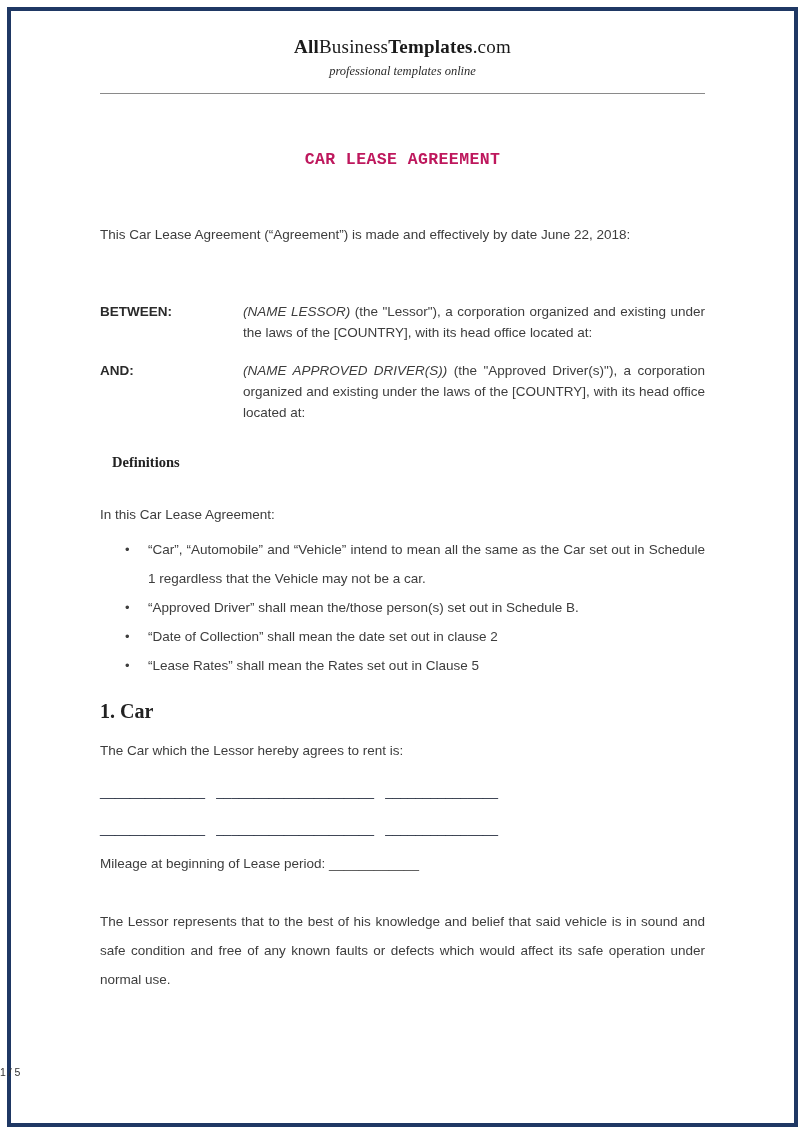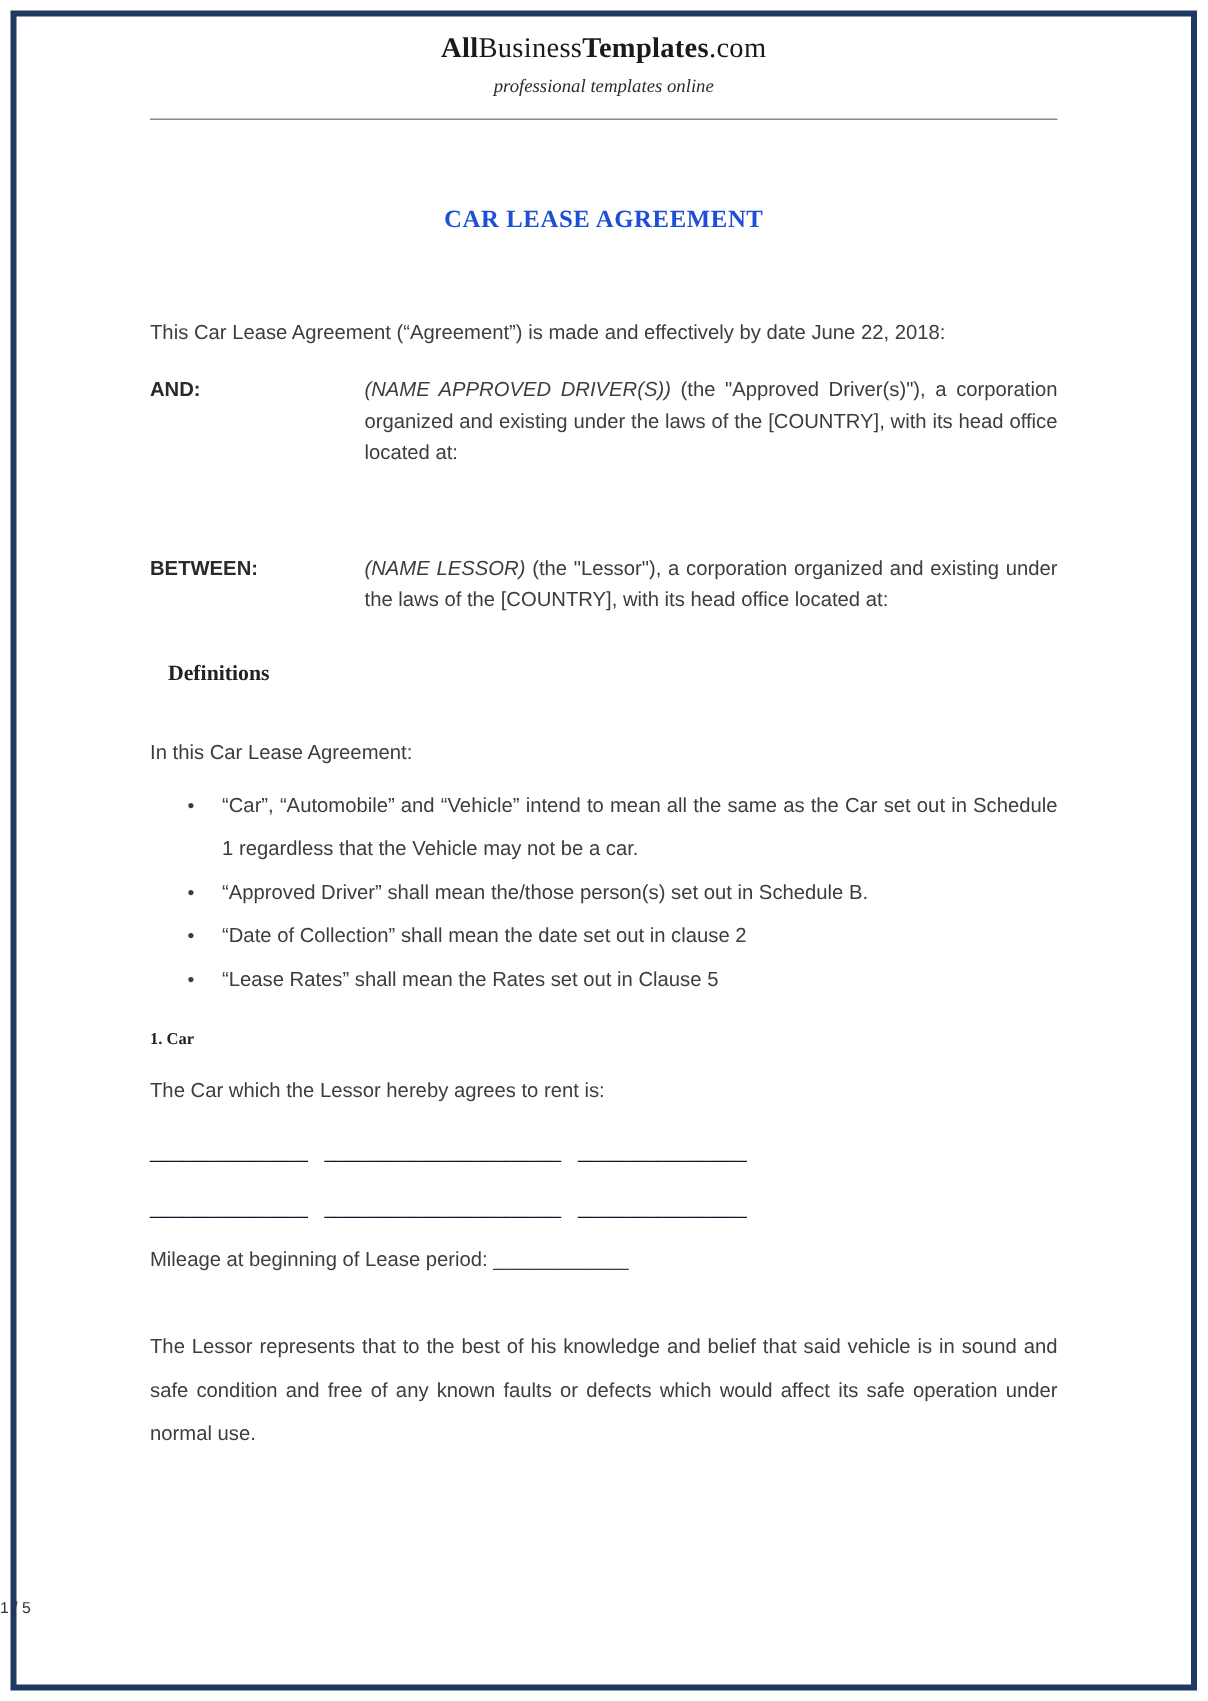--- a/index.html
+++ b/index.html
@@ -14,21 +14,21 @@
   .frame{
     position:absolute;
     top:7px;left:7px;right:7px;bottom:7px;
     border:4px solid #1f3864;
     pointer-events:none;
   }
   .content{
     position:absolute;
     left:100px;right:100px;top:0;
   }
-  .header{ text-align:center; padding-top:22px; }
+  .header{ text-align:center; padding-top:36px; }
   .logo{
     font-family:"Liberation Serif",serif;
     font-size:19px;
     color:#1a1a1a;
     letter-spacing:.2px;
   }
   .logo .b{ font-weight:bold; }
   .tagline{
     font-family:"Liberation Serif",serif;
     font-style:italic;
@@ -37,25 +37,25 @@
     margin-top:6px;
   }
   .rule{
     margin-top:14px;
     border-top:1px solid #8a8a8a;
     height:0;
   }
   .title{
     margin:56px 0 0 0;
     text-align:center;
-    font-family:Liberation Serif, serif;
+    font-family:Liberation Mono, monospace;
     font-weight:bold;
     font-size:16.5px;
     letter-spacing:.4px;
-    color:#1d4ed8;
+    color:#be185d;
   }
   .para{
     margin:0;
     font-size:13.5px;
     line-height:1.55;
     text-align:justify;
   }
   .intro{ margin-top:56px; }
   .party{
     display:flex;
@@ -101,21 +101,21 @@
     content:"\2022";
     position:absolute;
     left:-23px;
     top:0;
     font-size:13px;
   }
   .car-heading{
     margin:20px 0 2px 0;
     font-family:"Liberation Serif",serif;
     font-weight:bold;
-    font-size:11px;
+    font-size:20px;
     color:#222222;
   }
   .lead{ margin-top:18px; }
   .blank-row{
     margin:22px 0 0 0;
     font-size:13.5px;
     white-space:pre-wrap;
     color:#0f172a;
     text-align:left;
   }
@@ -139,28 +139,28 @@
     <header class="header">
       <div class="logo"><span class="b">All</span><span>Business</span><span class="b">Templates</span><span>.com</span></div>
       <div class="tagline">professional templates online</div>
       <div class="rule"></div>
     </header>
 
     <h1 class="title">CAR LEASE AGREEMENT</h1>
 
     <p class="para intro">This Car Lease Agreement (“Agreement”) is made and effectively by date June 22, 2018:</p>
 
+    <div class="party first">
+      <div class="party-label">BETWEEN:</div>
+      <div class="party-text"><span class="i">(NAME LESSOR)</span><span> (the "Lessor"), a corporation organized and existing under the laws of the [COUNTRY], with its head office located at:</span></div>
+    </div>
+
     <div class="party second">
       <div class="party-label">AND:</div>
       <div class="party-text"><span class="i">(NAME APPROVED DRIVER(S))</span><span> (the "Approved Driver(s)"), a corporation organized and existing under the laws of the [COUNTRY], with its head office located at:</span></div>
-    </div>
-
-    <div class="party first">
-      <div class="party-label">BETWEEN:</div>
-      <div class="party-text"><span class="i">(NAME LESSOR)</span><span> (the "Lessor"), a corporation organized and existing under the laws of the [COUNTRY], with its head office located at:</span></div>
     </div>
 
     <h2 class="defs-heading">Definitions</h2>
 
     <p class="para defs-intro">In this Car Lease Agreement:</p>
 
     <ul class="bullets">
       <li>“Car”, “Automobile” and “Vehicle” intend to mean all the same as the Car set out in Schedule 1 regardless that the Vehicle may not be a car.</li>
       <li>“Approved Driver” shall mean the/those person(s) set out in Schedule B.</li>
       <li>“Date of Collection” shall mean the date set out in clause 2</li>

